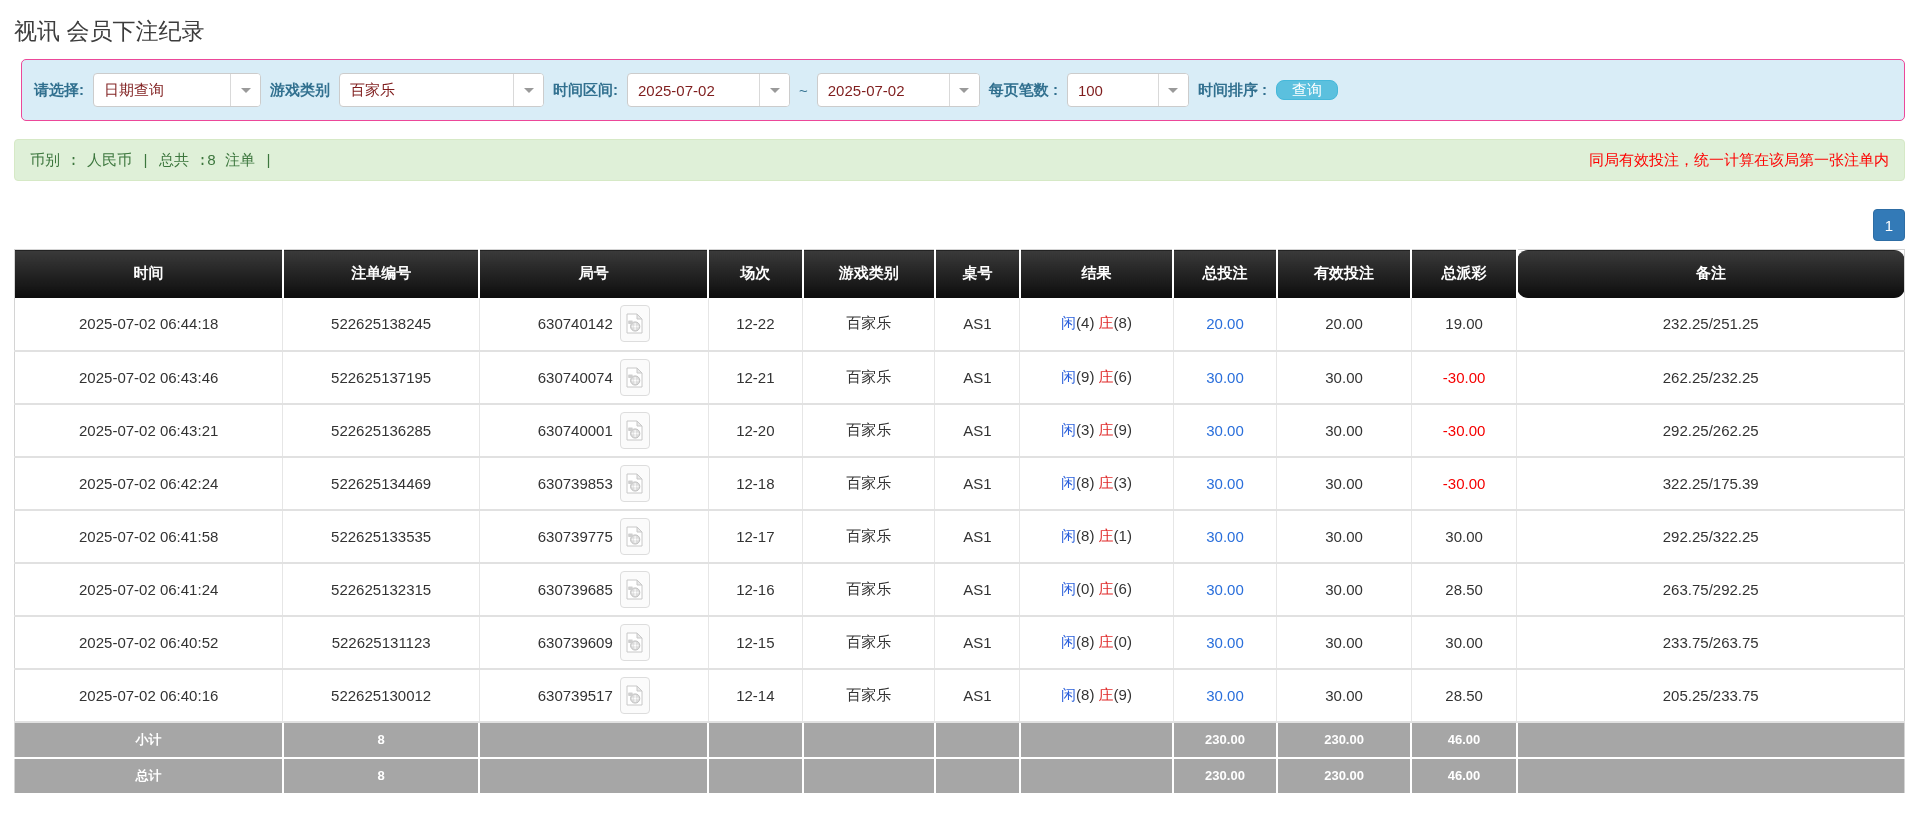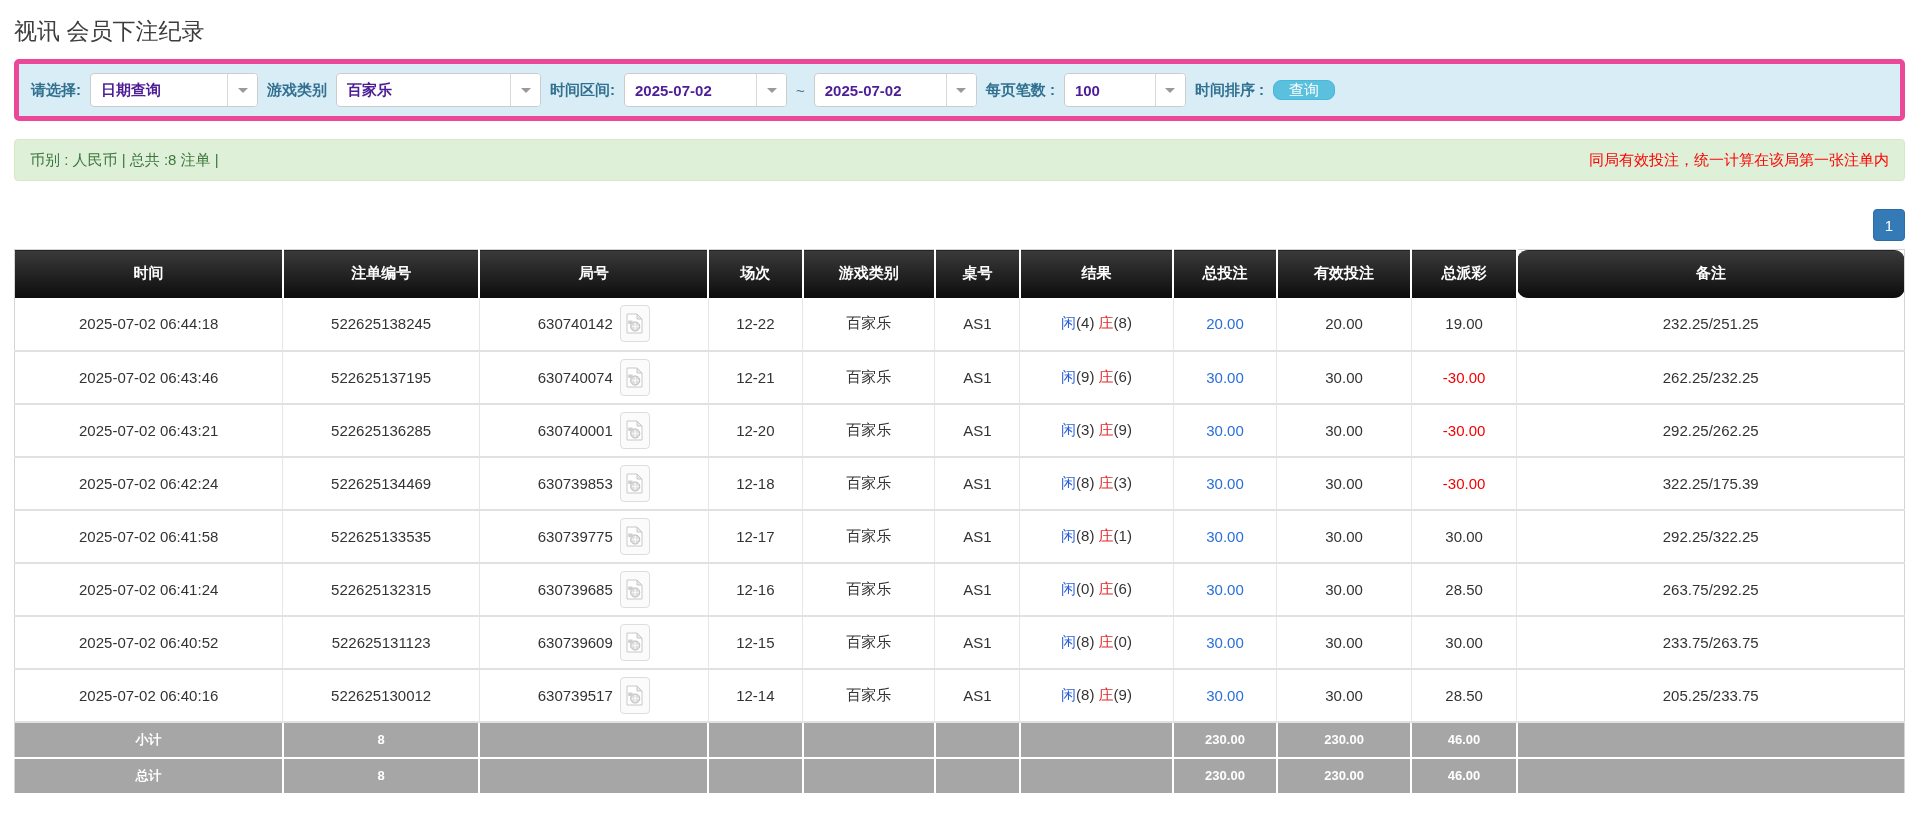--- a/index.html
+++ b/index.html
@@ -11,29 +11,29 @@
   }
   .container { padding:0 14px; }
 
   .page-title {
     font-size:23px; font-weight:400; color:#3c3c3c;
     margin:16px 0 12px 0;
   }
 
   
   .filter-panel {
-    background:#d9edf7; border:5px solid #ec4899; border-radius:5px;
-    height:62px; display:flex; align-items:center; gap:9px; padding:0 12px;
+    background:#d9edf7; border:1px solid #ec4899; border-radius:5px;
+    height:62px; display:flex; align-items:center; gap:9px; padding:0 12px;margin-left:7px;
   }
   .flabel { color:#31708f; font-weight:bold; font-size:15px; white-space:nowrap; }
   .combo {
     background:#fff; border:1px solid #ccc; border-radius:4px;
     height:34px; display:flex; align-items:stretch; overflow:hidden;
   }
-  .combo .val { padding:0 10px; font-size:15px; color:#4c1d95; display:flex; align-items:center; flex:1; white-space:nowrap;font-weight:bold; }
+  .combo .val { padding:0 10px; font-size:15px; color:#7f1d1d; display:flex; align-items:center; flex:1; white-space:nowrap; }
   .combo .caret {
     width:30px; border-left:1px solid #d9d9d9; display:flex;
     align-items:center; justify-content:center; background:#fff;
   }
   .caret i {
     width:0; height:0; border-left:5px solid transparent;
     border-right:5px solid transparent; border-top:5px solid #9a9a9a; display:block;
   }
   .w-select { width:168px; } .w-game { width:205px; } .w-date { width:163px; }
   .w-size { width:122px; } .w-sort { width:188px; }
@@ -42,21 +42,21 @@
     background:#5bc0de; border:1px solid #46b8da; color:#fff;
     height:20px; padding:0 15px; font-size:15px; border-radius:8px; cursor:pointer;
   }
 
   
   .alert-bar {
     margin-top:18px; background:#dff0d8; border:1px solid #d6e9c6; border-radius:4px;
     height:42px; display:flex; align-items:center; justify-content:space-between;
     padding:0 15px; font-size:15px;
   }
-  .alert-left { color:#3c763d; }
+  .alert-left { color:#3c763d;font-family:Liberation Mono, monospace; }
   .alert-right { color:#fe0000; }
 
   
   .pager-row { display:flex; justify-content:flex-end; margin:28px 0 8px 0; }
   .page-btn {
     min-width:32px; height:32px; background:#337ab7; border:1px solid #2e6da4;
     color:#fff; font-size:15px; border-radius:4px; cursor:pointer;
   }
 
   

